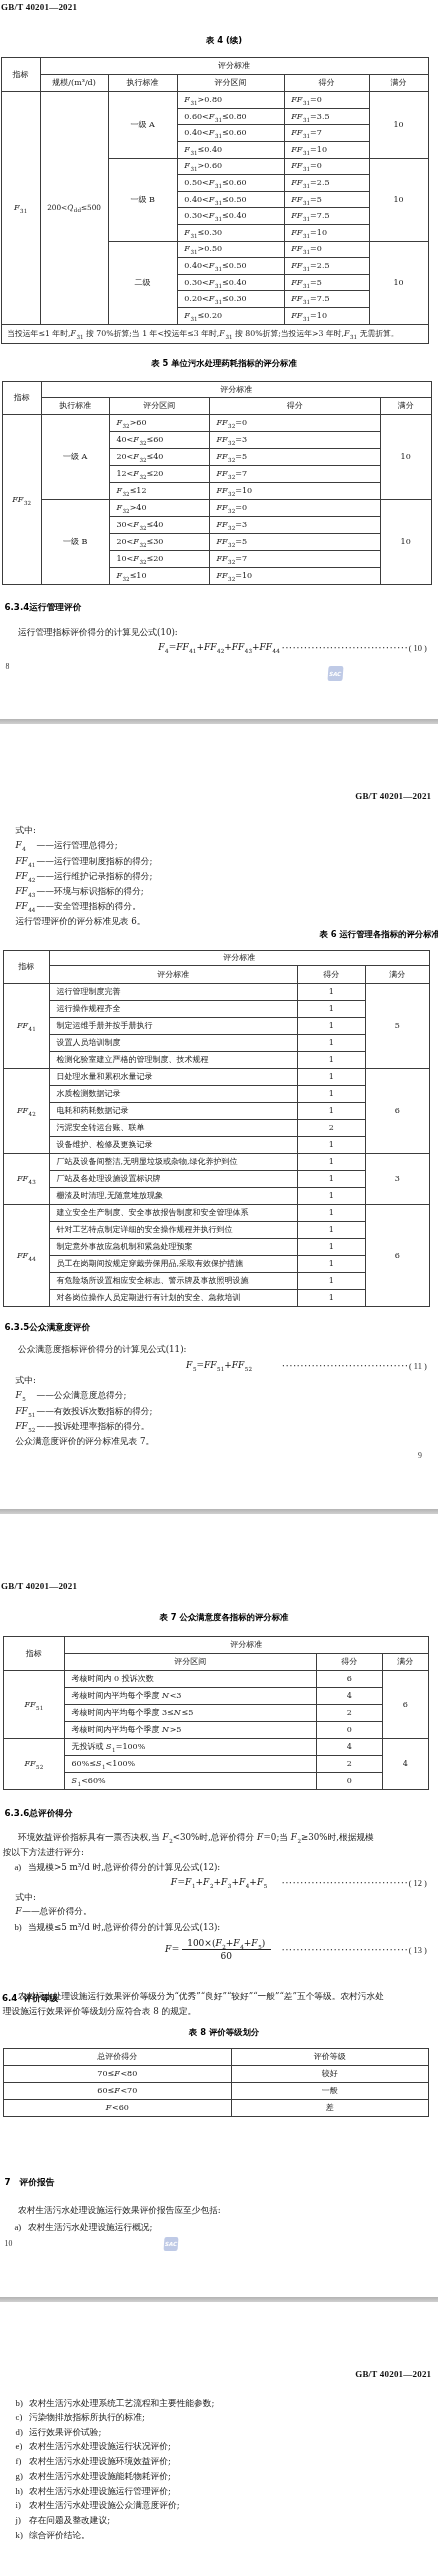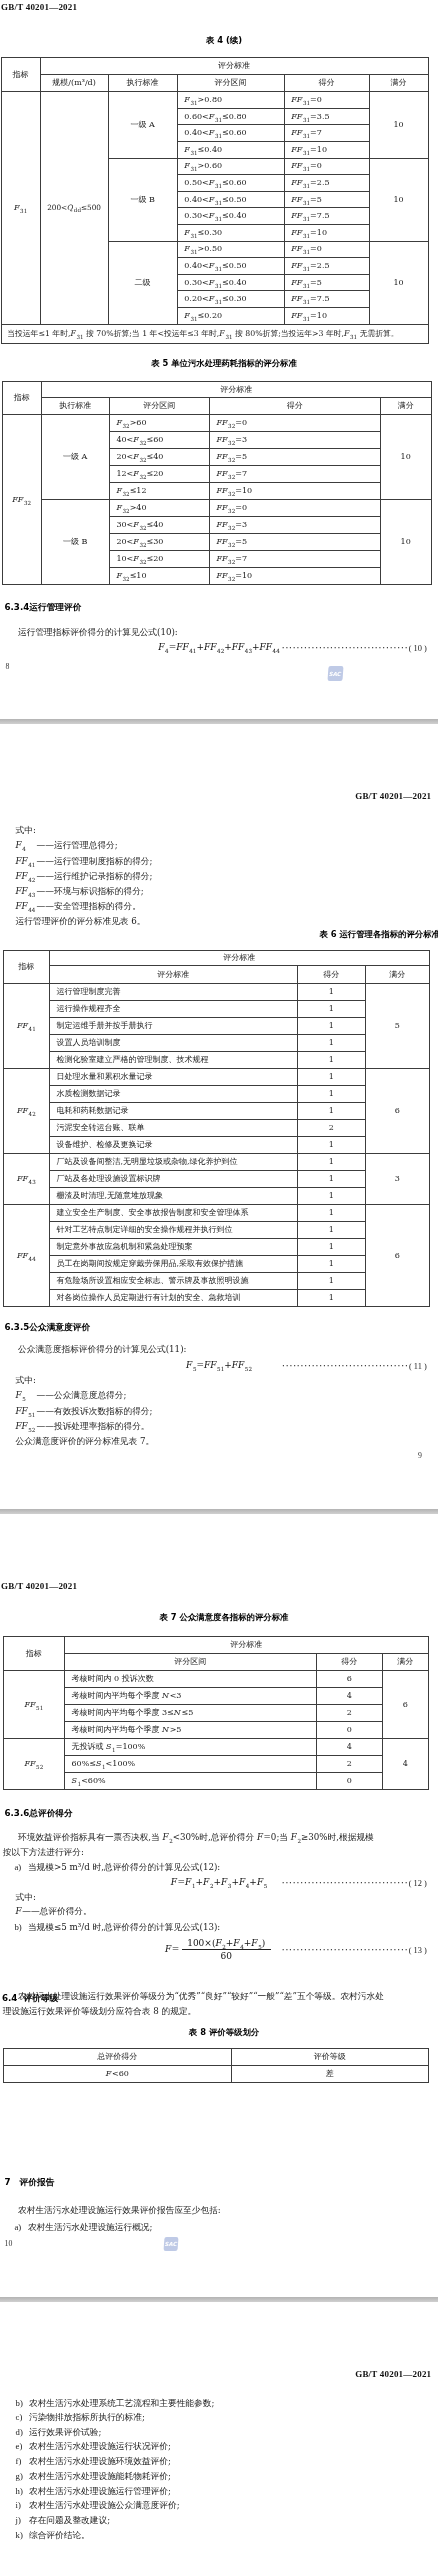--- a/index.html
+++ b/index.html
@@ -423,20 +423,28 @@
   <colgroup>
       <col style="width:228px">
       <col style="width:197px">
     </colgroup>
   <tbody>
       <tr class="h hb" style="height:17.3px">
         <td>总评价得分</td>
         <td>评价等级</td>
       </tr>
   <tr style="height:17px">
+        <td class="c">70≤<i class="v">F</i>&lt;80</td>
+        <td class="c">较好</td>
+      </tr>
+  <tr style="height:17px">
+        <td class="c">60≤<i class="v">F</i>&lt;70</td>
+        <td class="c">一般</td>
+      </tr>
+  <tr style="height:17px">
         <td class="c"><i class="v">F</i>&lt;60</td>
         <td class="c">差</td>
       </tr>
 </tbody>
   </table>
 
 <div class="sec" style="left:4.5px;top:2177px;"><span class="n2">7</span>&nbsp;&nbsp;<span>评价报告</span></div>
 <div class="bt" style="left:18px;top:2205px;">农村生活污水处理设施运行效果评价报告应至少包括:</div>
 <div class="li" style="left:14.5px;top:2222px;"><span class="lm">a)</span><span>农村生活污水处理设施运行概况;</span></div>
 <div class="pageno" style="left:4.5px;top:2239px;">10</div>

